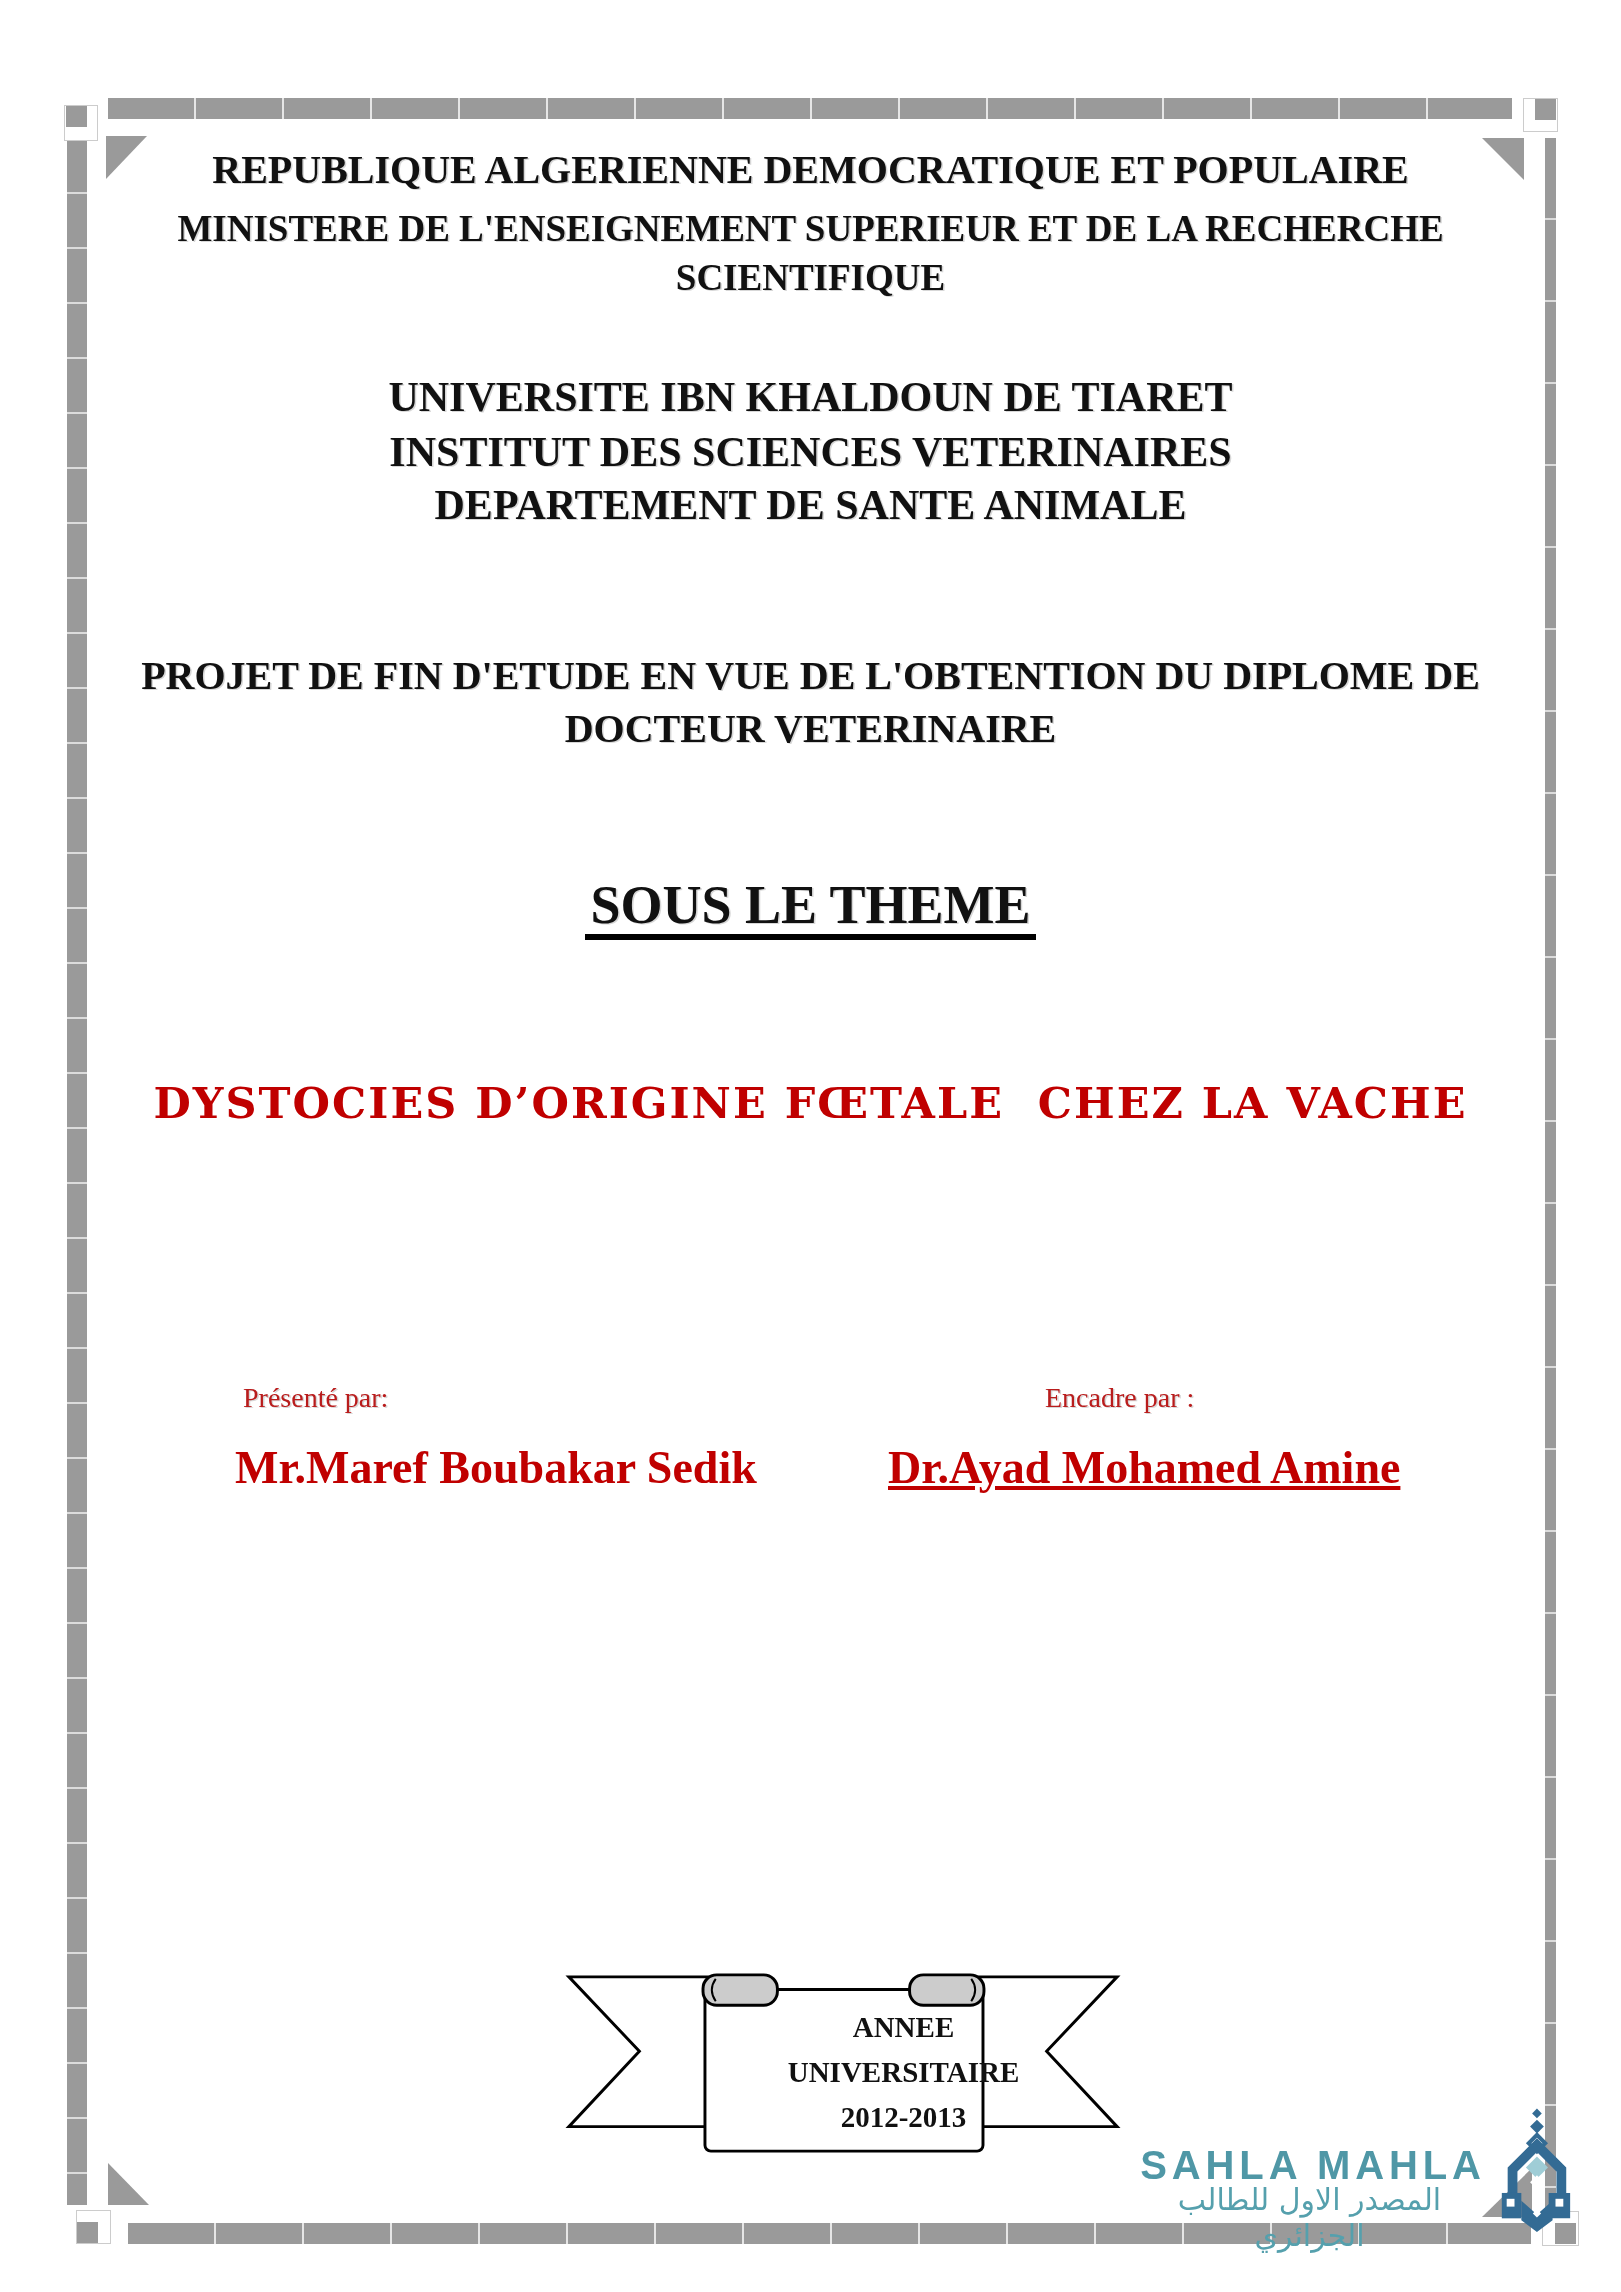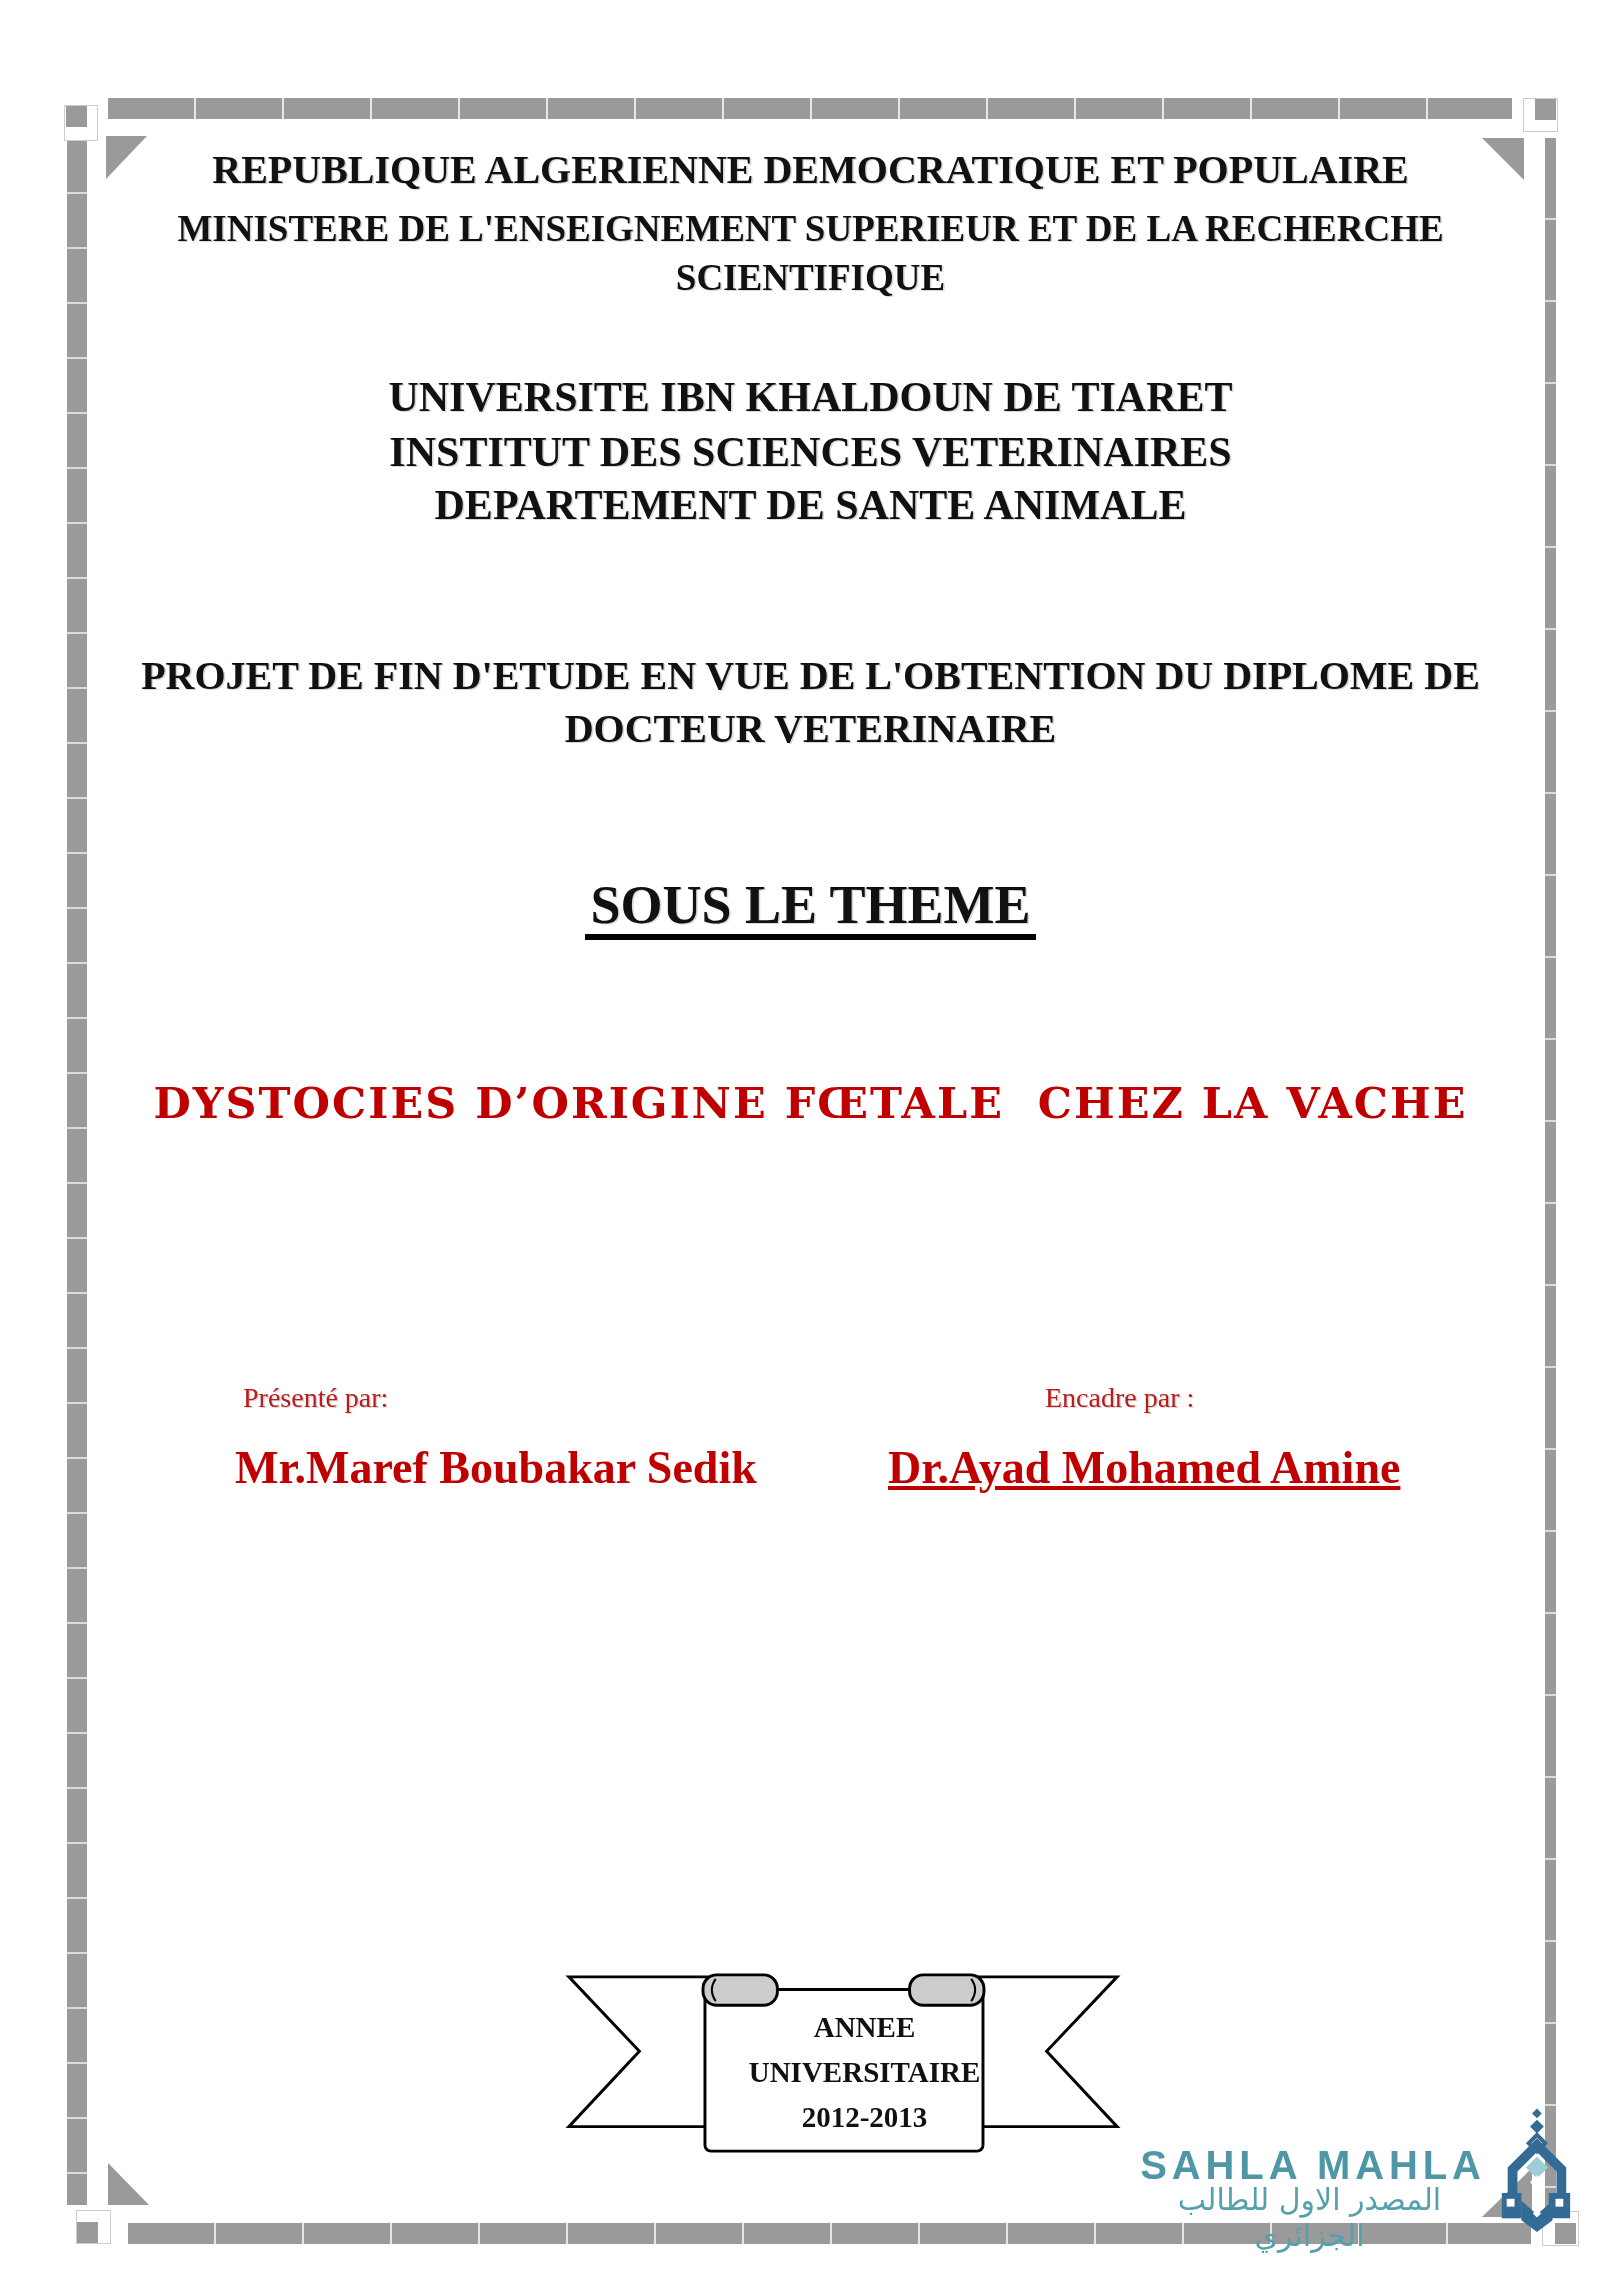--- a/index.html
+++ b/index.html
@@ -71,21 +71,21 @@
   .lbl-right{left:1007px;margin-left:38px;}
   .byline-name{
     position:absolute;top:1445px;font-weight:bold;font-size:46px;
     line-height:1.0;
   }
   .name-left{left:235px;}
   .name-right{left:888px;}
   
   .ribbon-svg{position:absolute;left:559px;top:1970px;}
   .ribbon-text{
-    position:absolute;left:705px;top:2005px;width:319px;
+    position:absolute;left:744px;top:2005px;width:319px;
     text-align:center;font-weight:bold;font-size:29px;color:#111111;
     line-height:45px;
   }
   
   .wm-name{
     position:absolute;left:1127px;top:2145px;width:372px;
     font-family:"Liberation Sans", sans-serif;
     font-weight:bold;font-size:40px;letter-spacing:4.9px;
     text-align:center;line-height:1.0;
   }

